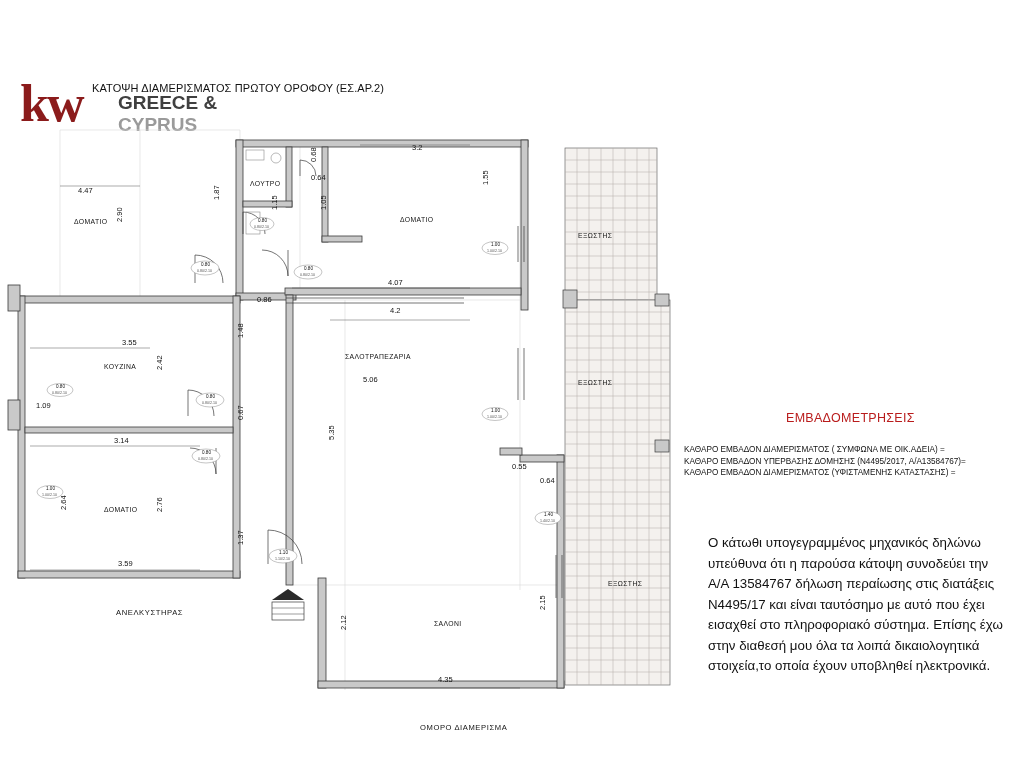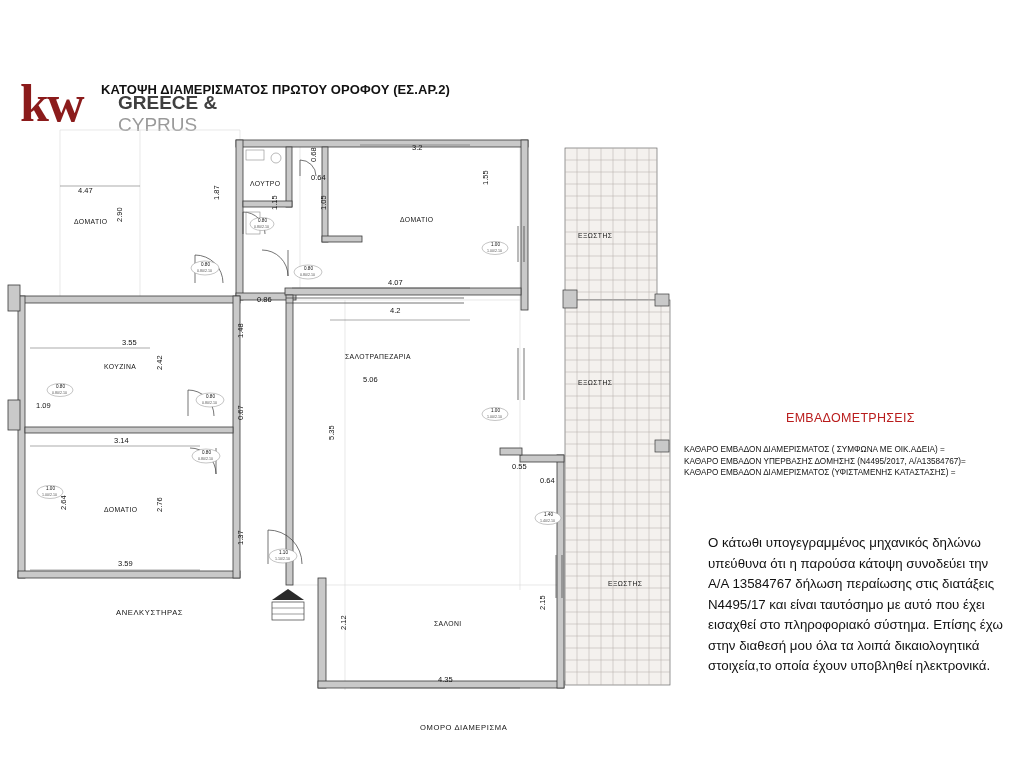--- a/index.html
+++ b/index.html
@@ -47,43 +47,43 @@
     font-weight: bold;
     font-size: 19px;
     color: #404040;
     line-height: 22px;
     letter-spacing: 0px;
   }
   .logo-cyprus {
     position: absolute;
     left: 104px; top: 36px;
     font-family: "Liberation Sans", sans-serif;
-    font-weight: normal;
+    font-weight: bold;
     font-size: 19px;
     color: #9a9a9a;
     line-height: 22px;
   }
   .logo-keller {
     position: absolute;
     left: 6px; top: 62px;
     font-family: "Liberation Sans", sans-serif;
     font-size: 22px;
     color: #b7b7b7;
     letter-spacing: -0.5px;
     white-space: nowrap;
   }
   .logo-keller .kw-red { color: #b98b8b; }
 
   
   .plan-title {
     position: absolute;
-    left: 101px;
+    left: 92px;
     top: 82px;
-    font-size: 13px;
-    font-weight: bold;
+    font-size: 11px;
+    font-weight: normal;
     letter-spacing: 0.1px;
     color: #111;
     white-space: nowrap;
   }
 
   
   #drawing {
     position: absolute;
     left: 0; top: 0;
     width: 700px;

